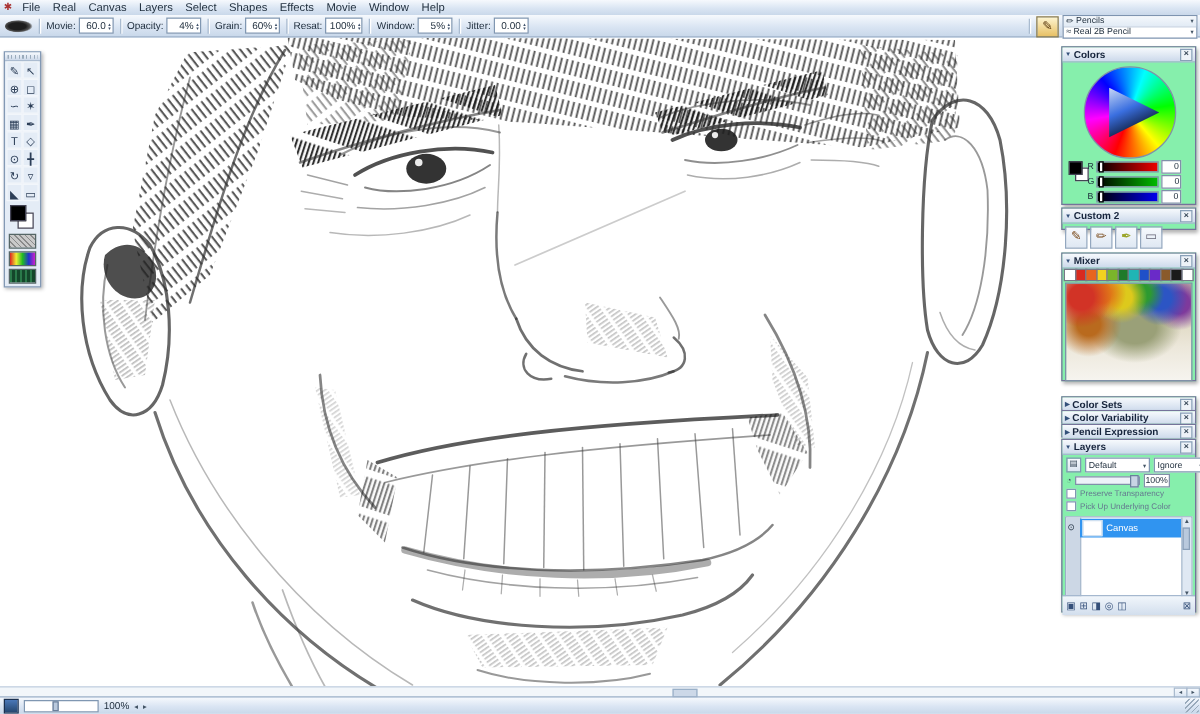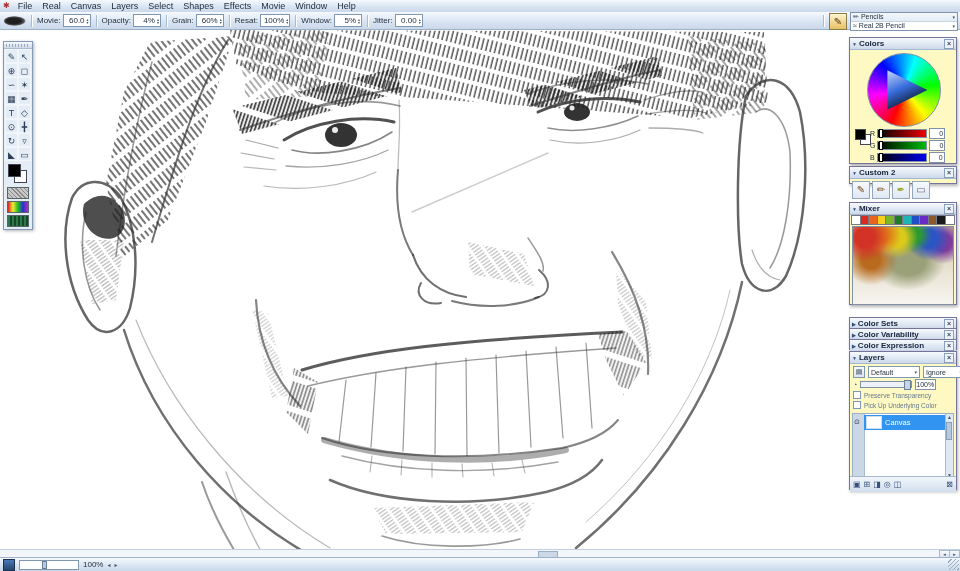--- a/index.html
+++ b/index.html
@@ -40,21 +40,21 @@
         border:1px solid rgba(255,255,255,.5);box-sizing:border-box;}
   .swatches{position:relative;height:24px;}
   .sw{position:absolute;width:11px;height:11px;border:1px solid #445;}
   .sw.back{left:10px;top:9px;background:#fff;}
   .sw.front{left:4px;top:3px;background:#000;}
   .chip{width:20px;height:10px;margin:2px auto;border:1px solid #566;}
   .chip.paper{background:repeating-linear-gradient(45deg,#8a8a8a 0 1px,#c9c9c9 1px 3px);}
   .chip.gradsel{background:linear-gradient(90deg,#d22,#ee3,#2b2,#23c,#c2c);}
   .chip.weave{background:repeating-linear-gradient(90deg,#2a7a4a 0 2px,#14472b 2px 4px);}
   
-  .panel{position:absolute;left:849px;width:108px;border:1px solid #75739a;background:#fef9c3;
+  .panel{position:absolute;left:849px;width:108px;border:1px solid #75739a;background:#86efac;
          box-shadow:1px 2px 3px rgba(0,0,0,.3);z-index:15;box-sizing:border-box;}
   .phdr{height:11px;background:linear-gradient(#f7fafd,#ccd9eb);border-bottom:1px solid #a5b8cf;
         display:flex;align-items:center;font-size:8px;font-weight:bold;color:#16243c;padding:0 2px;}
   .phdr .tri{font-size:5px;margin-right:2px;color:#33507a;}
   .phdr .x{margin-left:auto;width:8px;height:8px;border:1px solid #89a0b8;background:#edf2f8;
            font-size:7px;line-height:7px;text-align:center;color:#345;}
   .pbody{position:relative;}
   .wheel{position:absolute;left:17px;top:3px;width:72px;height:72px;border-radius:50%;border:1px solid #8090a8;
          background:conic-gradient(from 200deg,#f00,#f0f,#00f,#0ff,#0f0,#ff0,#f00);}
   .tri3{position:absolute;left:10px;top:10px;right:10px;bottom:10px;
@@ -446,21 +446,21 @@
 <div class="panel" style="top:328px;height:11px">
   <div class="phdr">
     <span class="tri">▶</span>
     <span>Color Variability</span>
     <span class="x">×</span>
   </div>
 </div>
 <div class="panel" style="top:339px;height:11px">
   <div class="phdr">
     <span class="tri">▶</span>
-    <span>Color Expression</span>
+    <span>Pencil Expression</span>
     <span class="x">×</span>
   </div>
 </div>
 
 <div class="panel" style="top:351px;height:139px">
   <div class="phdr">
     <span class="tri">▼</span>
     <span>Layers</span>
     <span class="x">×</span>
   </div>

